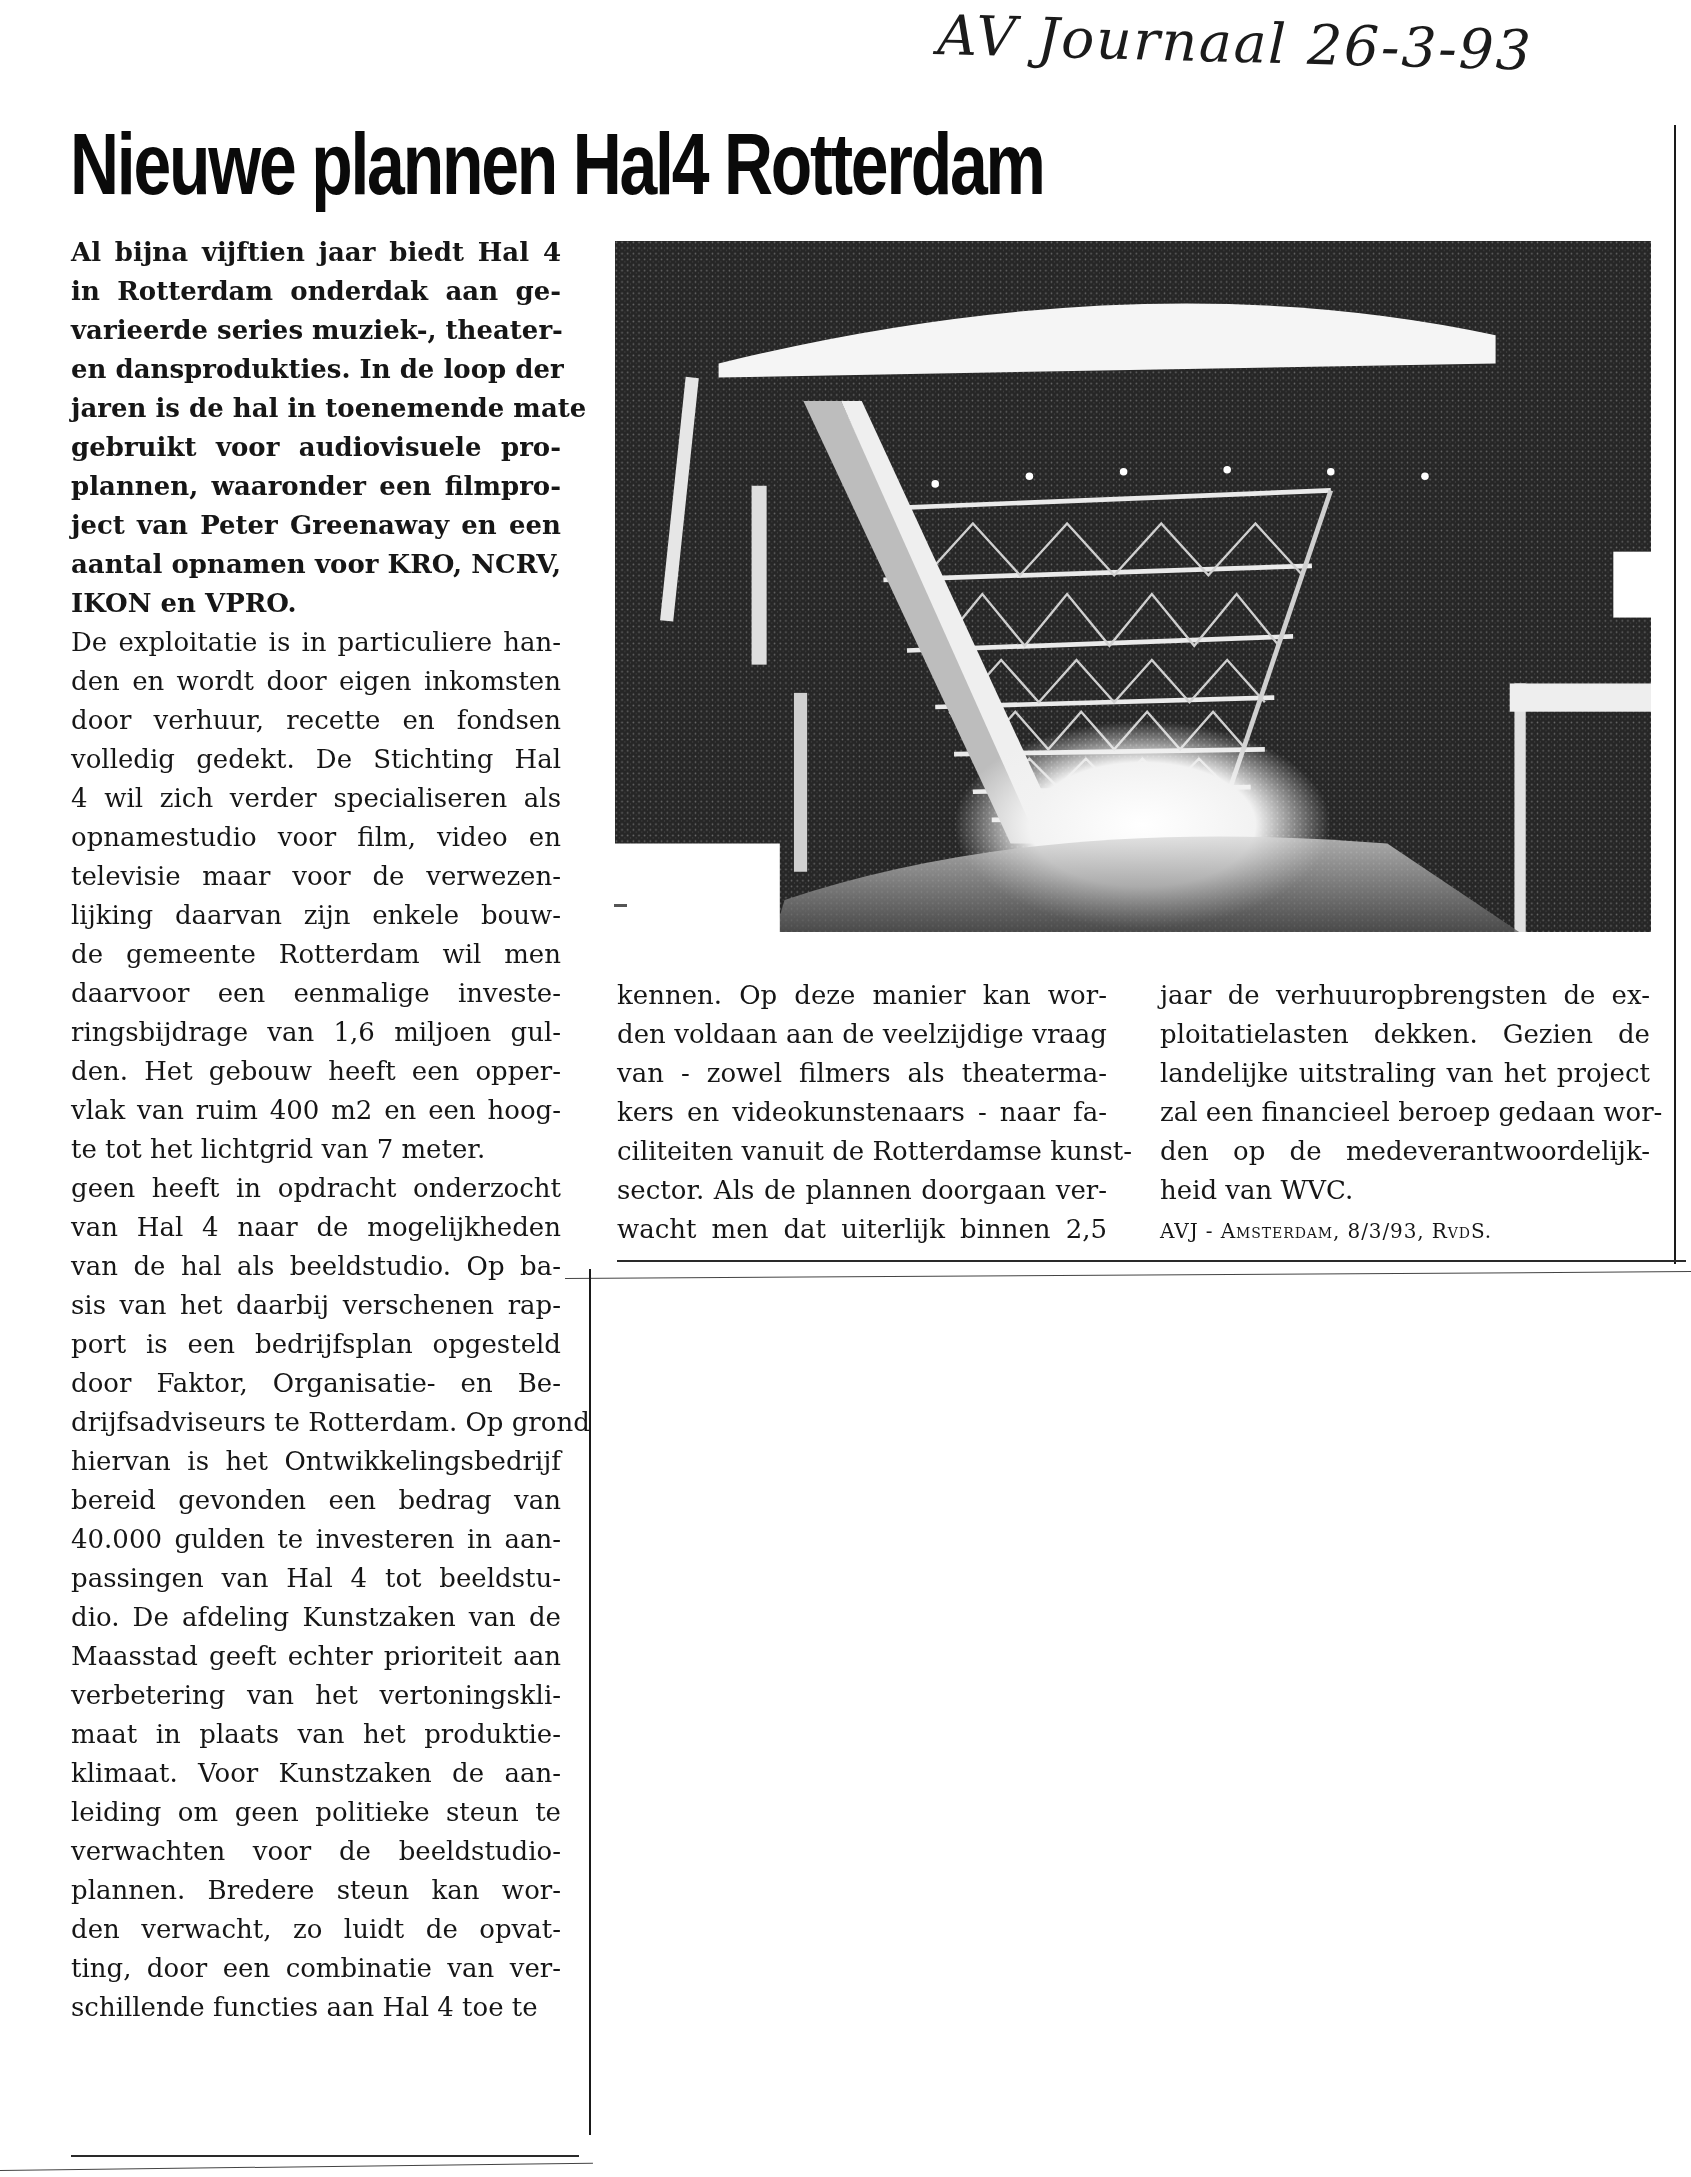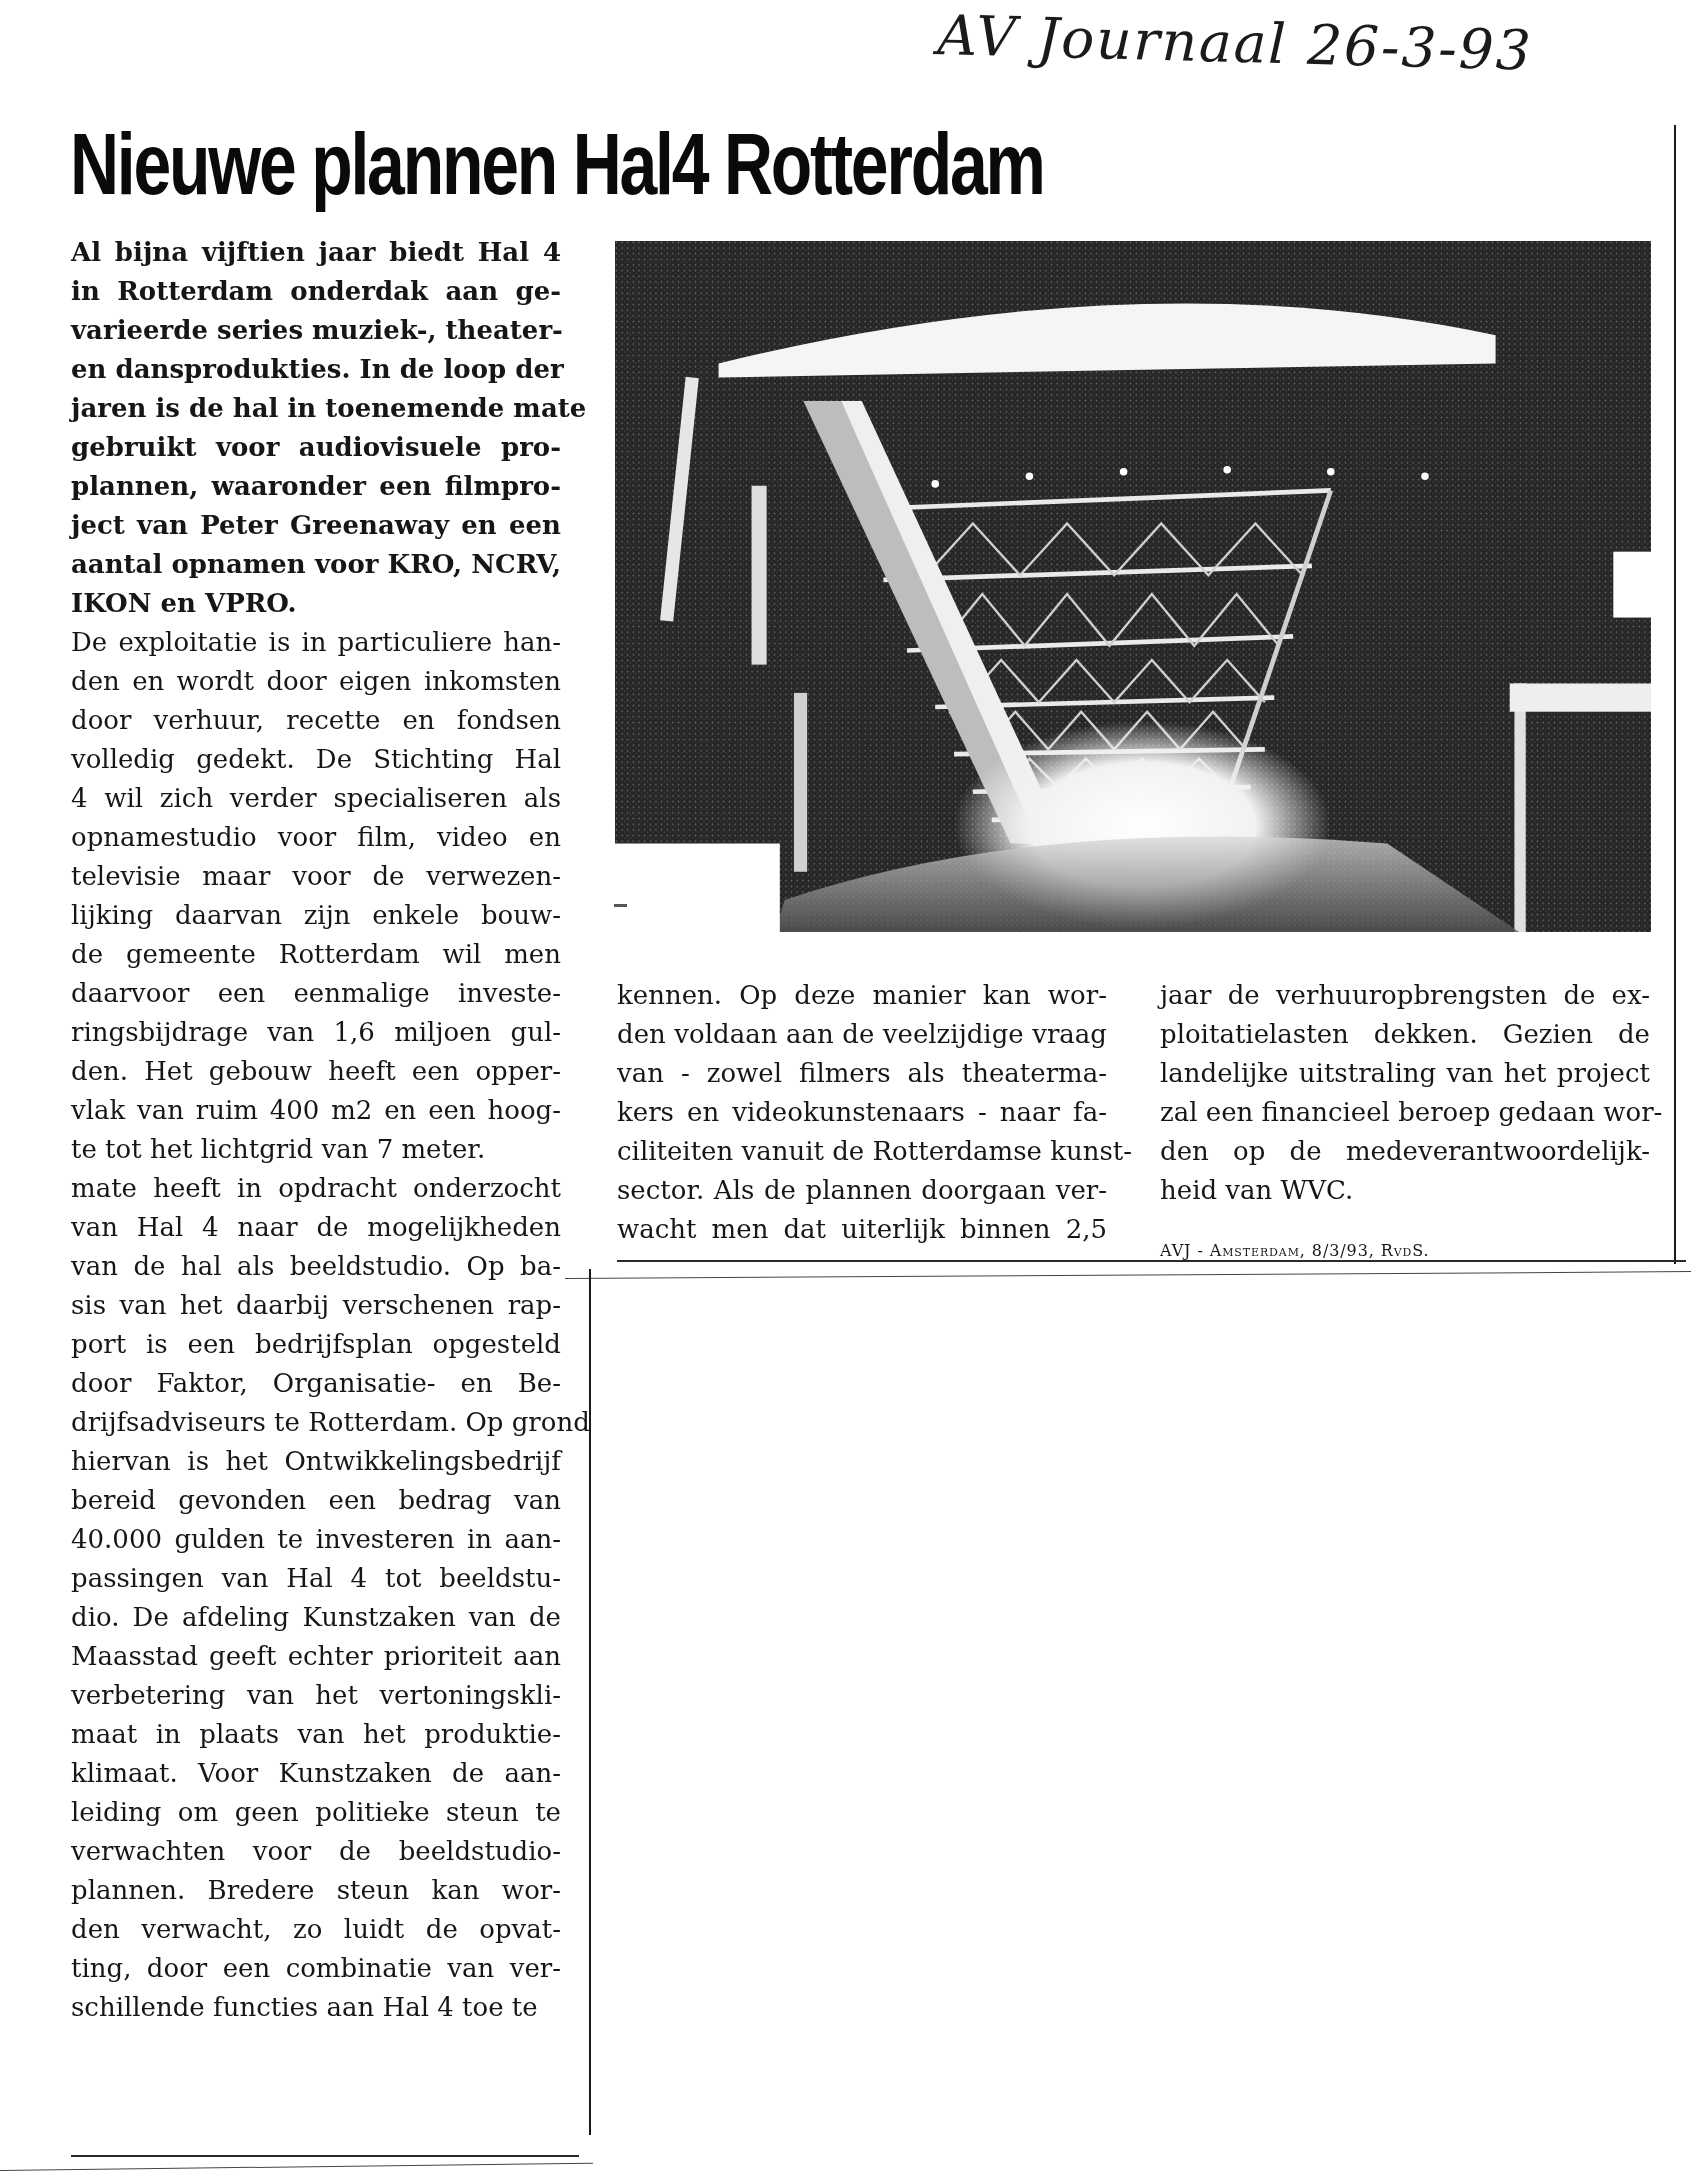--- a/index.html
+++ b/index.html
@@ -20,22 +20,22 @@
     position: absolute; font-family: "DejaVu Serif", serif; font-size: 26px;
     line-height: 39px; color: #161616; text-align: justify;
   }
   .col .line { display: block; white-space: nowrap; text-align-last: justify; text-align: justify; }
   .col .line.last { text-align-last: left; }
   .lead { font-weight: bold; }
   .col-left { left: 71px; top: 233px; width: 490px; }
   .col-mid { left: 617px; top: 976px; width: 490px; }
   .col-right { left: 1160px; top: 976px; width: 490px; }
   .byline {
-    font-family: "DejaVu Serif", serif; font-size: 16px; letter-spacing: 0.9px;
-    margin-top: 21px; display: block; white-space: nowrap;
+    font-family: "DejaVu Serif", serif; font-size: 20px; letter-spacing: 0.9px;
+    margin-top: 2px; display: block; white-space: nowrap;
   }
   .byline .sc { font-variant: small-caps; }
   .photo {
     position: absolute; left: 615px; top: 241px; width: 1036px; height: 691px;
     background: #222;
     overflow: hidden;
   }
   .photo svg { display: block; width: 100%; height: 100%; }
   .cut-line { position: absolute; background: #1a1a1a; }
   .speck { position: absolute; background: #555; }
@@ -68,21 +68,21 @@
       <span class="line">4 wil zich verder specialiseren als</span>
       <span class="line">opnamestudio voor film, video en</span>
       <span class="line">televisie maar voor de verwezen-</span>
       <span class="line">lijking daarvan zijn enkele bouw-</span>
       <span class="line">de gemeente Rotterdam wil men</span>
       <span class="line">daarvoor een eenmalige investe-</span>
       <span class="line">ringsbijdrage van 1,6 miljoen gul-</span>
       <span class="line">den. Het gebouw heeft een opper-</span>
       <span class="line">vlak van ruim 400 m2 en een hoog-</span>
       <span class="line last">te tot het lichtgrid van 7 meter.</span>
-      <span class="line">mate heeft in opdracht onderzocht</span>
+      <span class="line">geen heeft in opdracht onderzocht</span>
       <span class="line">van Hal 4 naar de mogelijkheden</span>
       <span class="line">van de hal als beeldstudio. Op ba-</span>
       <span class="line">sis van het daarbij verschenen rap-</span>
       <span class="line">port is een bedrijfsplan opgesteld</span>
       <span class="line">door Faktor, Organisatie- en Be-</span>
       <span class="line">drijfsadviseurs te Rotterdam. Op grond</span>
       <span class="line">hiervan is het Ontwikkelingsbedrijf</span>
       <span class="line">bereid gevonden een bedrag van</span>
       <span class="line">40.000 gulden te investeren in aan-</span>
       <span class="line">passingen van Hal 4 tot beeldstu-</span>

